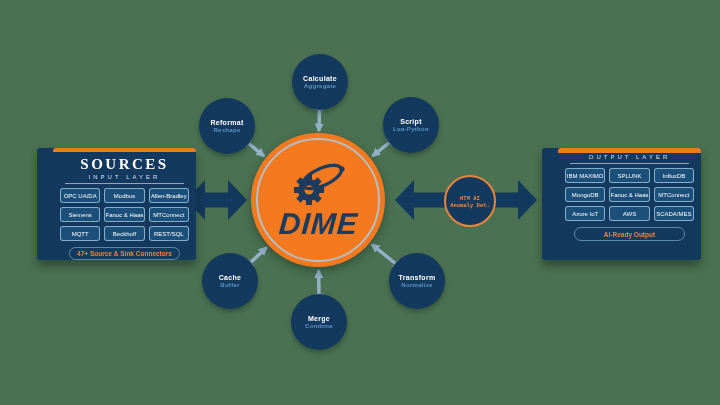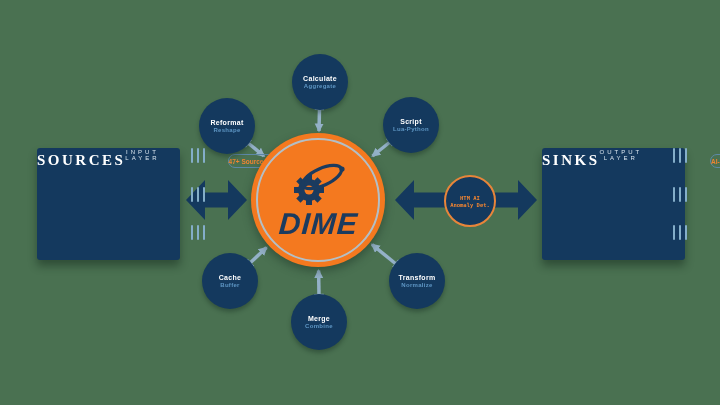--- a/index.html
+++ b/index.html
@@ -4,21 +4,21 @@
 <style>
   html,body{margin:0;padding:0;}
   body{width:720px;height:405px;overflow:hidden;background:#4A7151;font-family:"Liberation Sans",sans-serif;}
   .stage{position:relative;width:720px;height:405px;}
 
   
   .wires{position:absolute;left:0;top:0;width:720px;height:405px;}
 
   
   .panel{position:absolute;top:148px;width:143px;height:112px;background:#14395E;border-radius:3px;
-         box-shadow:0 6px 8px rgba(15,35,25,.45);display:flex;flex-direction:row;}
+         box-shadow:0 6px 8px rgba(15,35,25,.45);display:flex;flex-direction:column;padding-left:16px;}
   .panel-left{left:37px;}
   .panel-right{left:542px;}
   .panel-bar{height:5px;background:#F4791F;border-radius:3px 3px 0 0;}
   .panel-title{margin-top:4px;text-align:center;color:#FFFFFF;font-family:"Liberation Serif",serif;
                font-size:15px;font-weight:600;letter-spacing:2.5px;}
   .panel-sub{text-align:center;color:#D9E5EF;font-size:6px;letter-spacing:3px;margin-top:1px;}
   .panel-rule{height:1px;background:rgba(255,255,255,.55);margin:3px 12px 4px 12px;}
   .chip-grid{display:grid;grid-template-columns:repeat(3,1fr);gap:4px;padding:0 7px;}
   .chip{height:13px;background:#1D4F7B;border:1px solid rgba(150,190,215,.85);border-radius:3px;
         color:#FFFFFF;font-size:6px;display:flex;align-items:center;justify-content:center;
@@ -98,21 +98,20 @@
       <div class="chip">MTConnect</div>
       <div class="chip">MQTT</div>
       <div class="chip">Beckhoff</div>
       <div class="chip">REST/SQL</div>
     </div>
     <div class="pill">47+ Source &amp; Sink Connectors</div>
   </div>
 
   <div class="panel panel-right">
     <div class="panel-bar"></div>
-    <div class="panel-title">SINKS</div>
     <div class="panel-sub">OUTPUT LAYER</div>
     <div class="panel-rule"></div>
     <div class="chip-grid">
       <div class="chip">IBM MAXIMO</div>
       <div class="chip">SPLUNK</div>
       <div class="chip">InfluxDB</div>
       <div class="chip">MongoDB</div>
       <div class="chip">Fanuc &amp; Haas</div>
       <div class="chip">MTConnect</div>
       <div class="chip">Azure IoT</div>

